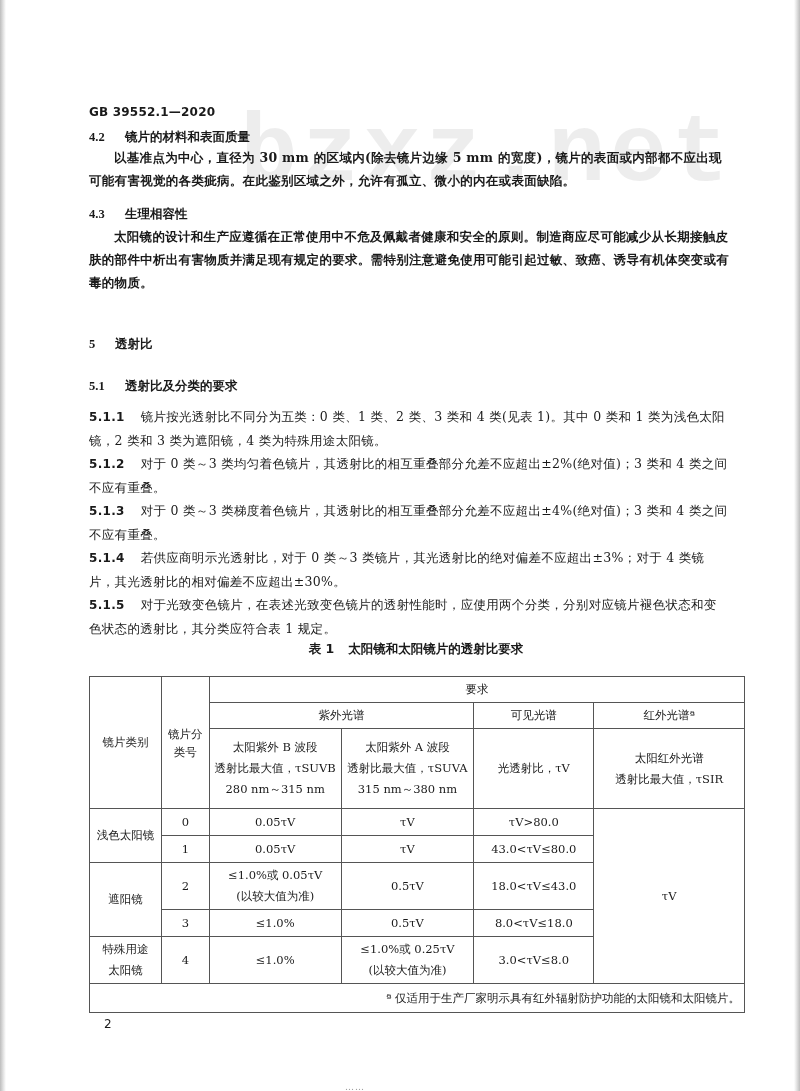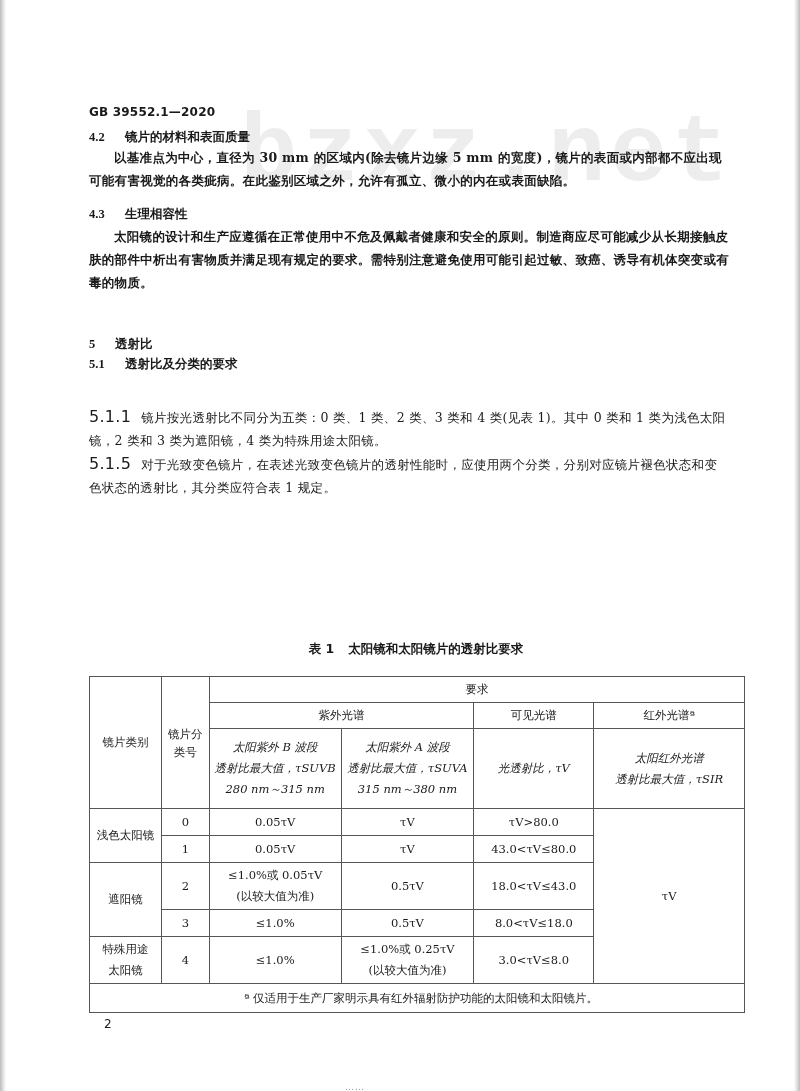--- a/index.html
+++ b/index.html
@@ -12,30 +12,30 @@
   .edge-right { position: absolute; right: 0; top: 0; width: 6px; height: 1091px;
     background: linear-gradient(to left, #bdbdbd, #e6e6e6 60%, #ffffff); }
   .watermark { position: absolute; left: 240px; top: 100px; font-family: Liberation Mono, monospace;
     font-weight: bold; font-size: 96px; color: rgba(0,0,0,0.07); letter-spacing: 4px; }
   .hdr { position: absolute; left: 89px; top: 81px; font-family: "DejaVu Sans", sans-serif;
     font-weight: bold; font-size: 12px; letter-spacing: 0.2px; margin-top: 24px; }
   .sec { position: absolute; left: 89px; font-family: Liberation Serif, serif; font-weight: bold; font-size: 12.5px; }
   .sec .num { display: inline-block; min-width: 30px; margin-right: 6px; }
   .para { position: absolute; left: 89px; width: 640px; font-size: 12.5px; line-height: 23px; letter-spacing: 0.3px; }
   .indent { text-indent: 25px; font-weight: bold; }
-  .cl { font-family: "DejaVu Sans", sans-serif; font-weight: normal; font-size: 16px; margin-right: 10px; }
+  .cl { font-family: "DejaVu Sans", sans-serif; font-weight: bold; font-size: 12px; margin-right: 16px; }
   .caption { position: absolute; left: 0; width: 800px; top: 641px; text-align: center;
     font-family: "DejaVu Sans", sans-serif; font-weight: bold; font-size: 12.5px; }
   .caption .cap-no { margin-right: 14px; margin-left: 32px; }
   table { position: absolute; left: 89px; top: 676px; border-collapse: collapse; width: 656px;
     font-size: 11.5px; border: 1.6px solid #333; }
   td, th { border: 1px solid #555; text-align: center; vertical-align: middle; padding: 2px 4px; font-weight: normal; line-height: 21px; }
-  .h1 { height: 24px; } .h2 { height: 24px; } .h3 { height: 80px; font-style: italic; }
+  .h1 { height: 24px; } .h2 { height: 24px; } .h3 { height: 80px; }
   .r { height: 27px; } .r2 { height: 44px; }
-  .note td { text-align: center; padding-left: 12px; height: 24px; border-top: 1.6px solid #333; }
+  .note td { text-align: right; padding-left: 12px; height: 24px; border-top: 1.6px solid #333; }
   .pageno { position: absolute; left: 104px; top: 1017px; font-family: "DejaVu Sans", sans-serif; font-size: 12px; }
   .footer { position: absolute; left: 345px; top: 1082px; font-size: 9px; color: #999; letter-spacing: 1px; }
 </style>
 </head>
 <body>
 
 <div class="edge-left"></div>
 <div class="edge-right"></div>
 <div class="watermark">bzxz.net</div>
 
@@ -48,26 +48,29 @@
 
 <div class="sec" style="top:206px">
   <span class="num">4.3</span><span>生理相容性</span>
 </div>
 <div class="para indent" style="top:225px">太阳镜的设计和生产应遵循在正常使用中不危及佩戴者健康和安全的原则。制造商应尽可能减少从长期接触皮肤的部件中析出有害物质并满足现有规定的要求。需特别注意避免使用可能引起过敏、致癌、诱导有机体突变或有毒的物质。</div>
 
 <div class="sec" style="top:336px">
   <span class="num" style="min-width:20px">5</span><span>透射比</span>
 </div>
 
-<div class="sec" style="top:356px">
+<div class="sec" style="top:378px">
   <span class="num">5.1</span><span>透射比及分类的要求</span>
 </div>
 
 <div class="para" style="top:405px">
   <div><span class="cl">5.1.1</span><span>镜片按光透射比不同分为五类：0 类、1 类、2 类、3 类和 4 类(见表 1)。其中 0 类和 1 类为浅色太阳镜，2 类和 3 类为遮阳镜，4 类为特殊用途太阳镜。</span></div>
+  <div><span class="cl">5.1.2</span><span>对于 0 类～3 类均匀着色镜片，其透射比的相互重叠部分允差不应超出±2%(绝对值)；3 类和 4 类之间不应有重叠。</span></div>
+  <div><span class="cl">5.1.3</span><span>对于 0 类～3 类梯度着色镜片，其透射比的相互重叠部分允差不应超出±4%(绝对值)；3 类和 4 类之间不应有重叠。</span></div>
+  <div><span class="cl">5.1.4</span><span>若供应商明示光透射比，对于 0 类～3 类镜片，其光透射比的绝对偏差不应超出±3%；对于 4 类镜片，其光透射比的相对偏差不应超出±30%。</span></div>
   <div><span class="cl">5.1.5</span><span>对于光致变色镜片，在表述光致变色镜片的透射性能时，应使用两个分类，分别对应镜片褪色状态和变色状态的透射比，其分类应符合表 1 规定。</span></div>
 </div>
 
 <div class="caption">
   <span class="cap-no">表 1</span><span>太阳镜和太阳镜片的透射比要求</span>
 </div>
 
 <table>
   <colgroup>
     <col style="width:72px">

